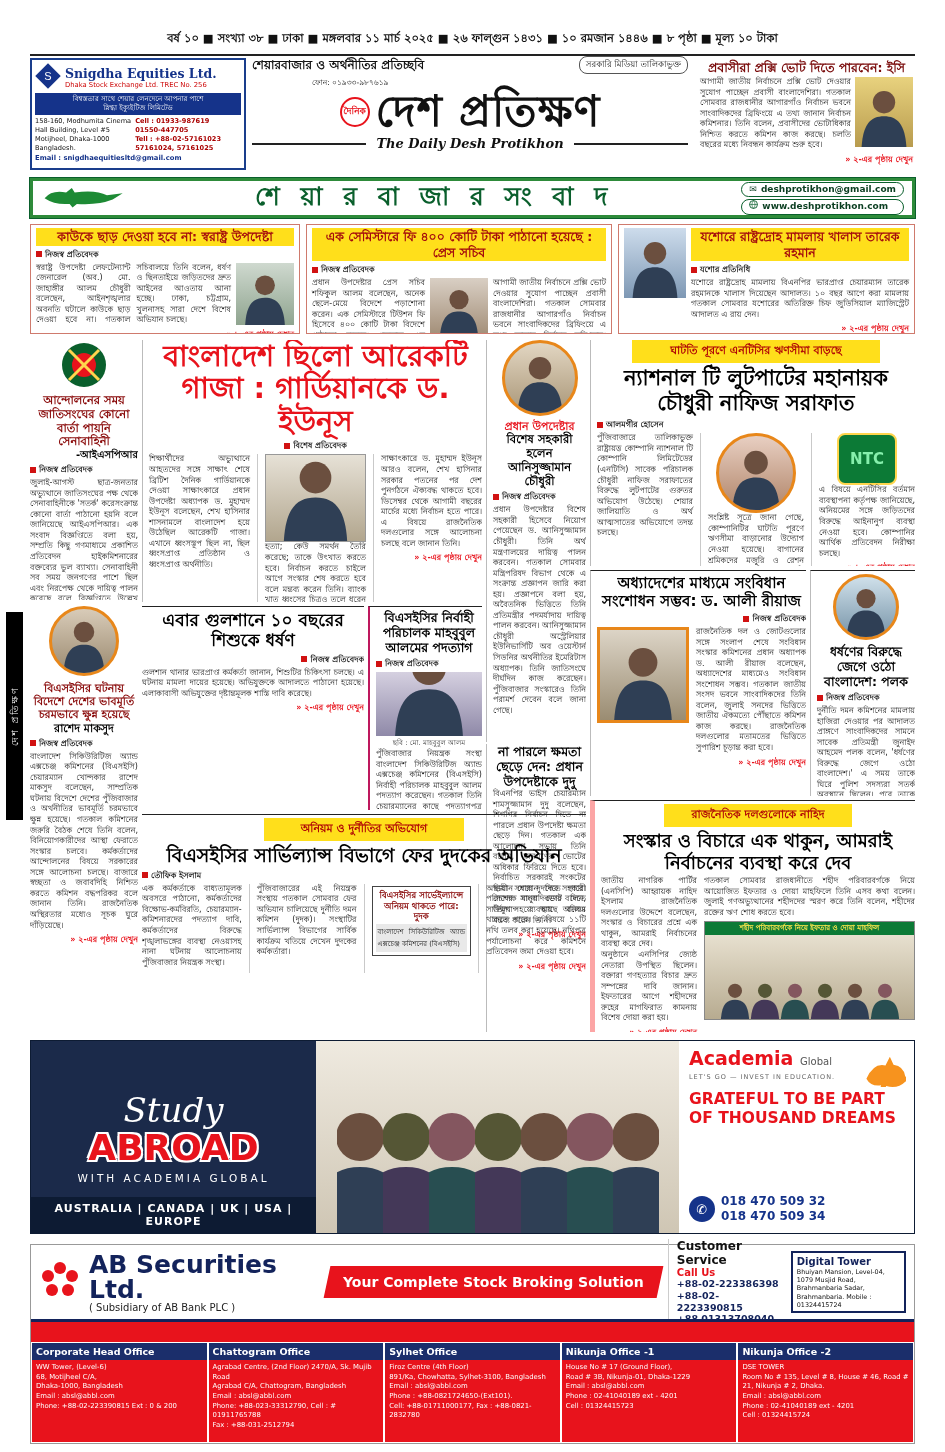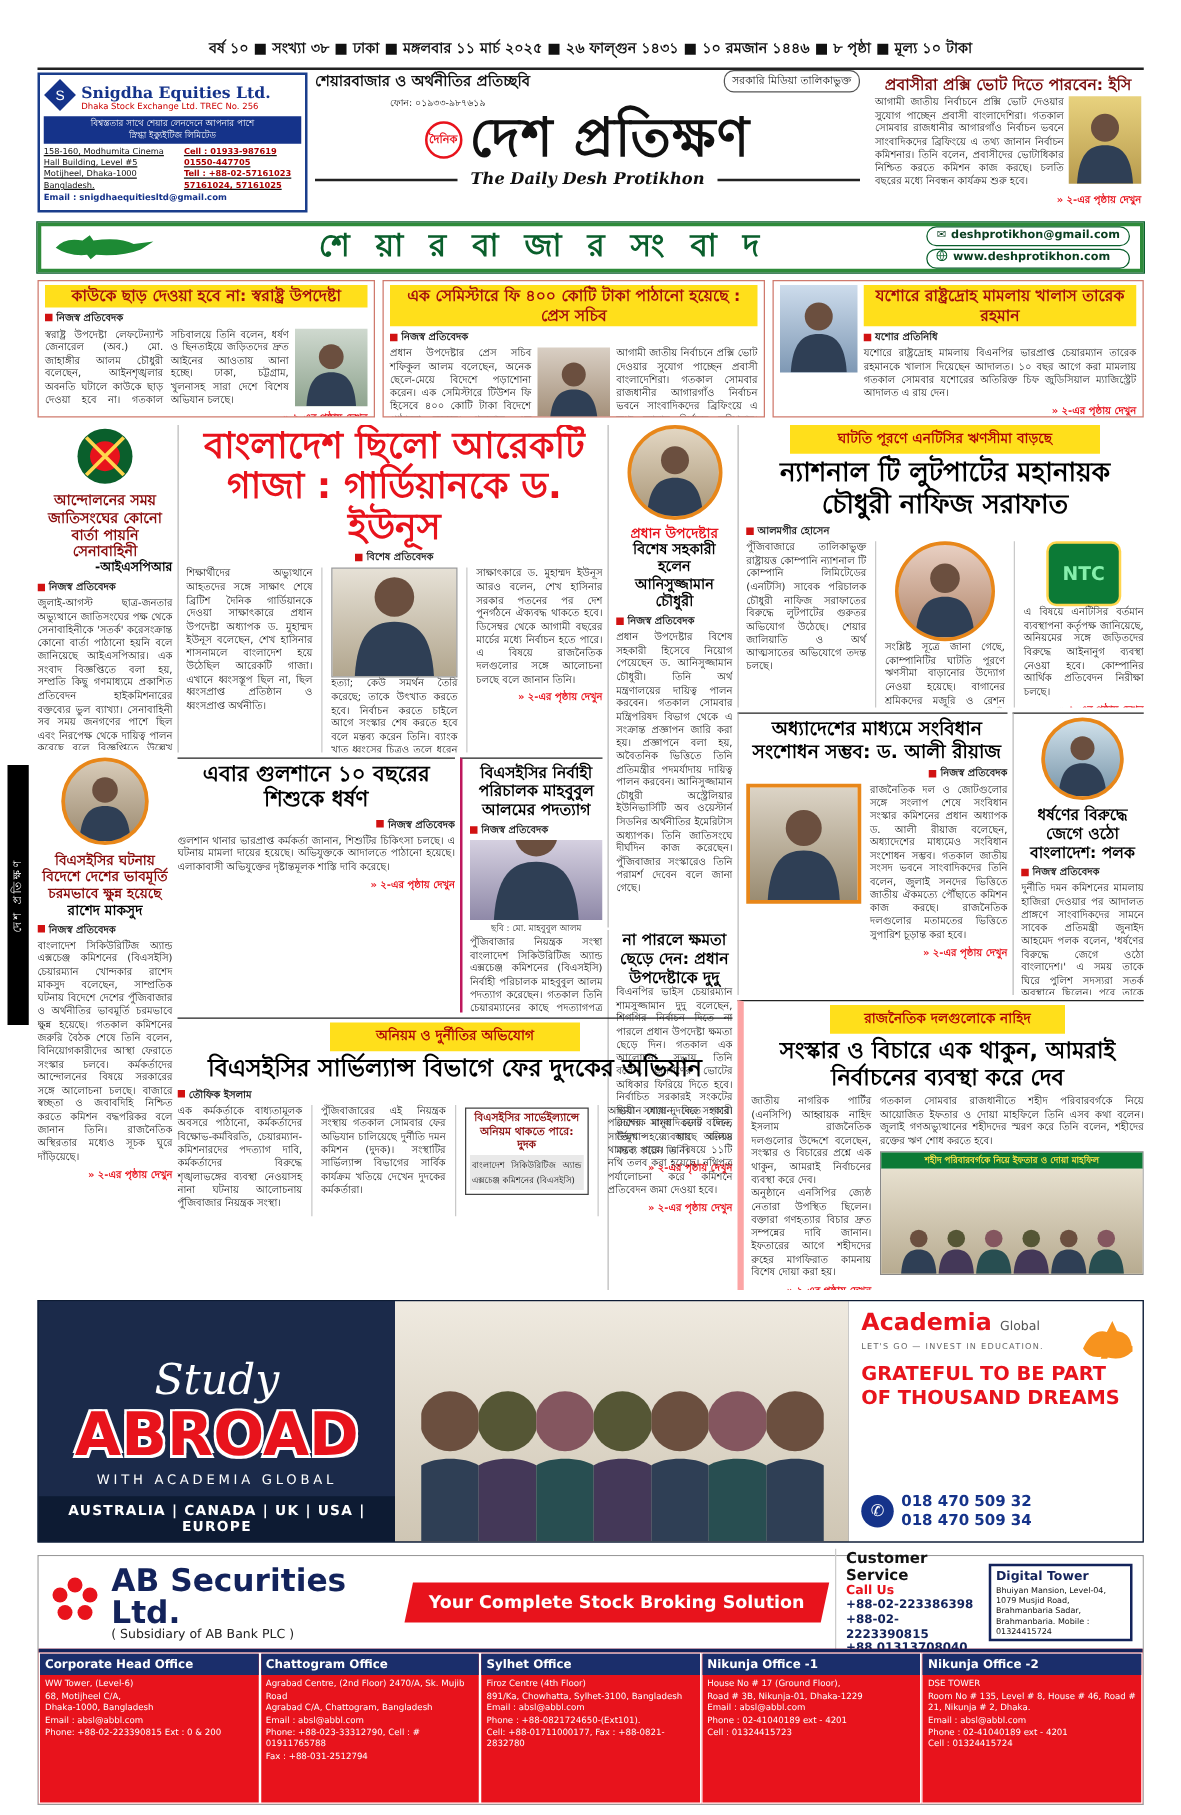--- a/index.html
+++ b/index.html
@@ -23,21 +23,21 @@
   .cap{font-size:7px;color:#333;text-align:center;margin-top:1px;}
   
   .dateline{left:30px;top:30px;width:885px;text-align:center;font-size:11.5px;font-weight:bold;
             border-bottom:2px solid #222;padding-bottom:5px;}
   
   .snigdha{left:30px;top:58px;width:216px;height:112px;border:2px solid #1a3e8c;padding:3px;font-size:7px;}
   .sn-top{display:flex;gap:4px;align-items:center;}
   .sn-name{color:#15338a;font-weight:bold;font-size:12.5px;font-family:"DejaVu Serif",serif;}
   .sn-sub{color:#c00;font-size:6.8px;}
   .sn-strip{background:#15338a;color:#fff;text-align:center;font-size:7px;padding:2px;margin:2px 0;white-space:pre-line;line-height:1.3;}
-  .sn-info{display:flex;gap:16px;text-decoration:underline;}
+  .sn-info{display:flex;gap:4px;}
   .sn-info>div{white-space:pre-line;line-height:1.35;font-size:6.6px;}
   .sn-cell{color:#a00;font-weight:bold;}
   .sn-email{font-size:6.8px;font-weight:bold;color:#15338a;margin-top:1px;}
   
   .masthead{left:252px;top:56px;width:436px;height:118px;text-align:center;}
   .mh-row1{display:flex;justify-content:space-between;align-items:flex-start;}
   .mh-tag{font-weight:bold;font-size:12px;}
   .mh-listed{font-size:8.5px;border:1px solid #555;border-radius:8px;padding:1px 6px;}
   .mh-phone{font-size:7.5px;text-align:left;margin:1px 0 0 60px;}
   .mh-title-row{display:flex;align-items:center;justify-content:center;gap:6px;}
@@ -75,21 +75,21 @@
   .event-strip{background:#0c7a36;color:#ffe84d;font-size:7px;font-weight:bold;text-align:center;padding:2px 1px;line-height:1.2;}
   .crowd{display:flex;align-items:flex-end;justify-content:center;height:100%;}
   .crowd .bust{width:30px;height:44px;}
   .crowd .bust:nth-child(2n){filter:hue-rotate(45deg);}
   .crowd .bust:nth-child(3n){filter:hue-rotate(-40deg) brightness(1.15);}
   
   .study{left:30px;top:1040px;width:885px;height:194px;display:flex;background:#1b2a4a;border:1px solid #0d1b33;}
   .st-left{width:285px;background:repeating-linear-gradient(0deg,#1b2a4a 0 18px,#223burb 18px);background:#1b2a4a;
            display:flex;flex-direction:column;justify-content:center;align-items:center;position:relative;}
   .st-study{font-family:"DejaVu Serif",serif;font-style:italic;color:#fff;font-size:34px;}
-  .st-abroad{color:#e8131c;font-weight:bold;font-size:48px;line-height:1;
+  .st-abroad{color:#e8131c;font-weight:bold;font-size:36px;line-height:1;
              text-shadow:2px 2px 0 #fff,-2px -2px 0 #fff,2px -2px 0 #fff,-2px 2px 0 #fff;}
   .st-with{color:#fff;font-size:10.5px;letter-spacing:3px;margin-top:6px;}
   .st-countries{position:absolute;bottom:0;left:0;width:100%;background:#0d1b33;color:#fff;
                 font-size:11px;font-weight:bold;text-align:center;padding:5px 0;letter-spacing:1px;}
   .st-mid{flex:1;background:linear-gradient(#efeae0,#cfc6b4);}
   .st-mid .crowd .bust{width:46px;height:150px;}
   .st-right{width:235px;background:#fff;padding:8px 10px;position:relative;display:flex;flex-direction:column;gap:5px;}
   .st-brand{font-weight:bold;font-size:19px;color:#e8131c;line-height:1;}
   .st-brand small{color:#555;font-size:10px;font-weight:normal;}
   .st-tag{font-size:6.5px;color:#666;letter-spacing:1px;}
@@ -104,21 +104,21 @@
   .ab-sub{font-size:10px;color:#222;}
   .ab-ribbon{background:#e8131c;transform:skew(-12deg);padding:8px 16px;margin-left:6px;}
   .ab-ribbon span{display:block;transform:skew(12deg);color:#fff;font-weight:bold;font-size:14px;white-space:nowrap;}
   .ab-cs{margin-left:auto;text-align:left;border-left:1px solid #ccc;padding-left:8px;}
   .ab-cs .t{font-weight:bold;font-size:12px;}
   .ab-cs .c{color:#e8131c;font-weight:bold;font-size:10px;}
   .ab-cs .p{color:#13235b;font-weight:bold;font-size:9.5px;line-height:1.25;cursor:pointer;}
   .ab-dig{width:128px;border:2px solid #13235b;padding:2px 4px;font-size:6.4px;line-height:1.3;}
   .ab-dig .t{color:#13235b;font-weight:bold;font-size:10px;}
   .ab-offices{flex:1;background:#e8131c;display:grid;grid-template-columns:repeat(5,1fr);border-top:3px solid #13235b;}
-  .office{border:1px solid #fff;display:flex;flex-direction:column;}
+  .office{border:1px solid #fff;display:flex;flex-direction:column;margin-top:20px;}
   .office .oh{background:#1b2e6b;color:#fff;font-weight:bold;font-size:9.5px;padding:3px 4px;}
   .office .ob{color:#fff;font-size:6.9px;line-height:1.4;padding:3px 4px;white-space:pre-line;}
 </style>
 </head>
 <body>
 
 <div class="page">
 
   <div class="abs dateline">বর্ষ ১০ ■ সংখ্যা ৩৮ ■ ঢাকা ■ মঙ্গলবার ১১ মার্চ ২০২৫ ■ ২৬ ফাল্গুন ১৪৩১ ■ ১০ রমজান ১৪৪৬ ■ ৮ পৃষ্ঠা ■ মূল্য ১০ টাকা</div>
 

